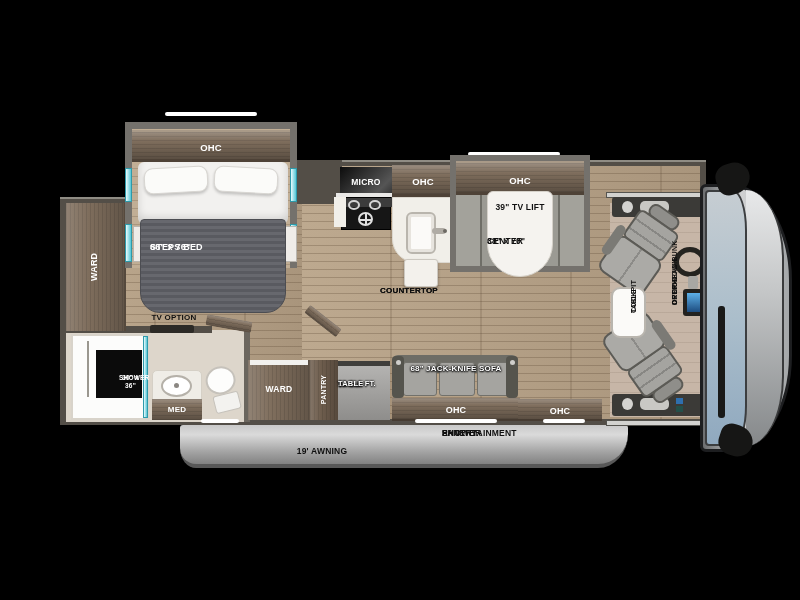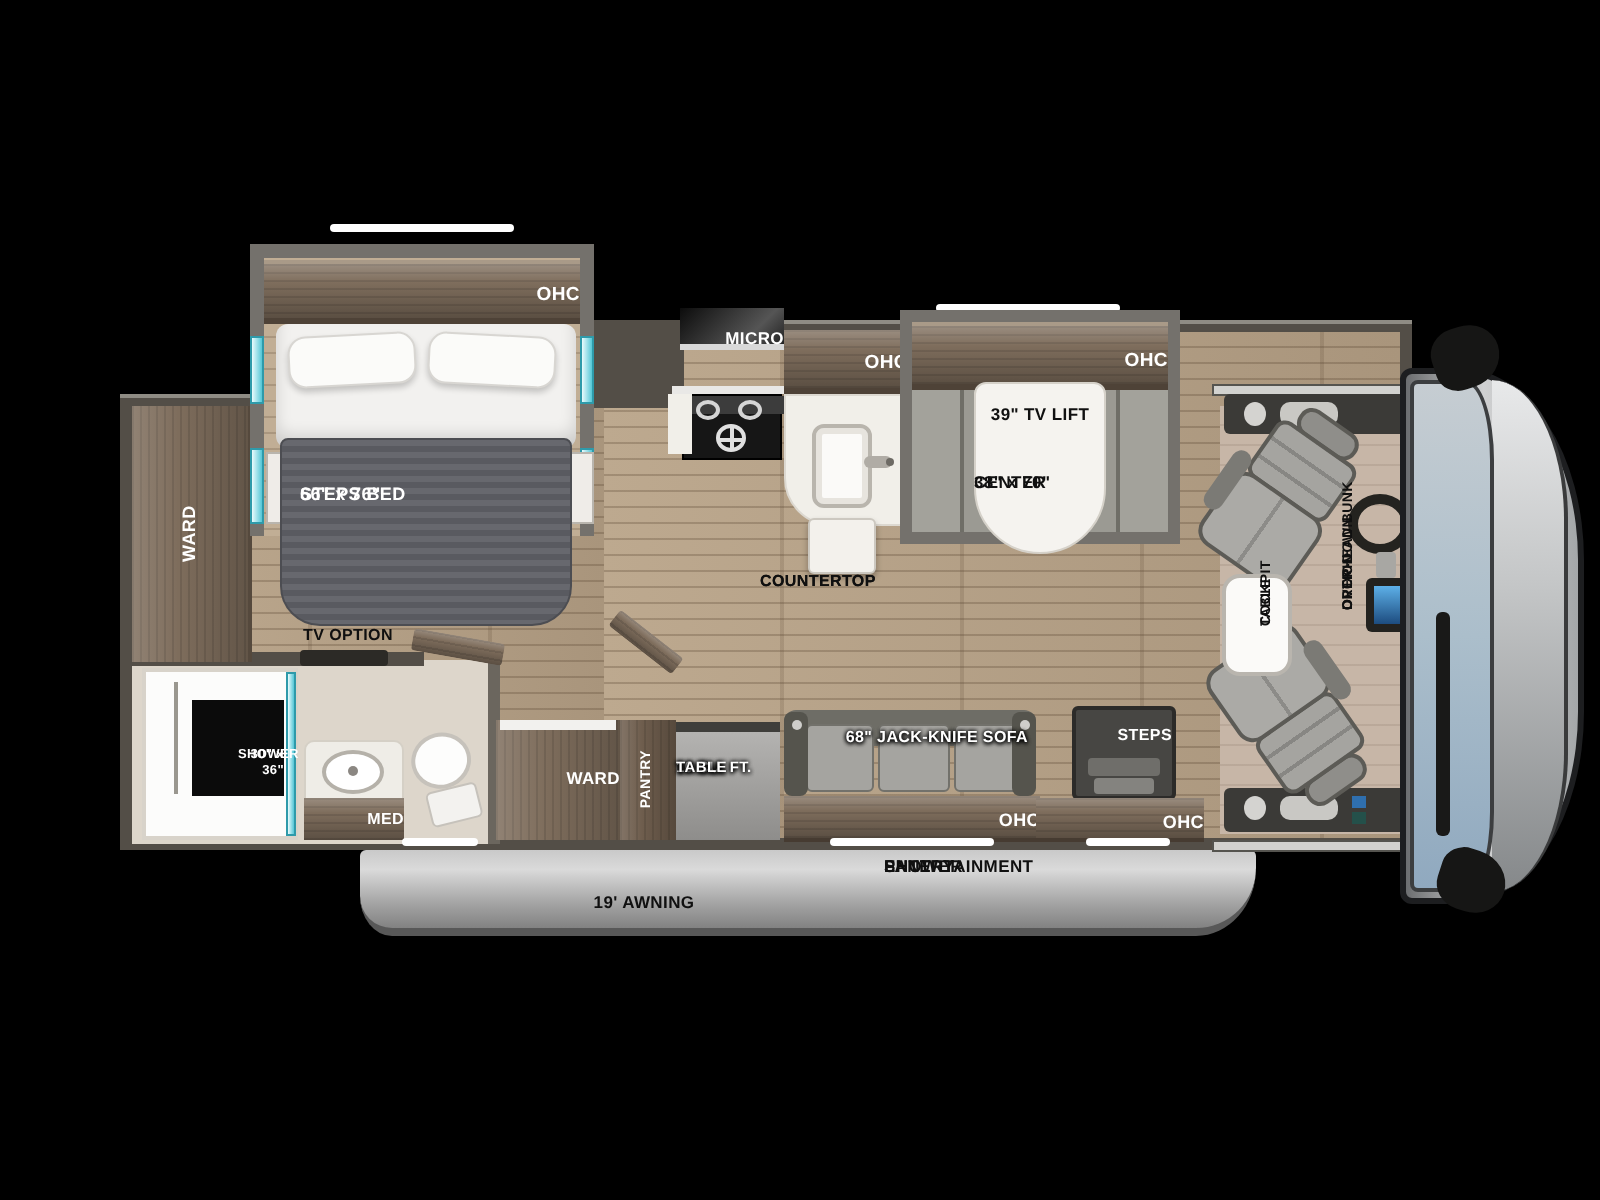--- a/index.html
+++ b/index.html
@@ -23,21 +23,21 @@
   .wood-v{background-color:#7e6d5c;
     background-image:
       linear-gradient(to right, rgba(255,255,255,.15), rgba(255,255,255,0) 40%, rgba(0,0,0,.22)),
       repeating-linear-gradient(to right, rgba(0,0,0,.10) 0 1px, rgba(0,0,0,0) 1px 4px);}
   .slidewall{background:#74716c;}
   .teal{background:linear-gradient(to right,#e9fbfd,#54c6d6);border:1px solid #2e9aaa;}
   .marker{background:#fff;border-radius:2px;}
 
   
   .lbl{font-weight:bold;text-align:center;line-height:1.18;letter-spacing:.2px;}
-  .w{color:#ffffff;text-align:right;}
+  .w{color:#ffffff;}
   .d{color:#101010;}
   .halo{text-shadow:0 0 2px #000,0 0 2px #000,0 1px 2px #000;}
   .sz6{font-size:6.5px;} .sz7{font-size:7px;} .sz75{font-size:7.5px;}
   .sz8{font-size:8px;} .sz85{font-size:8.5px;} .sz9{font-size:9px;} .sz95{font-size:9.5px;}
   .lbl span{position:static;display:block;}
   .vflex{display:flex;align-items:center;justify-content:center;}
   .rot{position:static;transform:rotate(-90deg);white-space:nowrap;text-align:center;
        display:flex;flex-direction:column;line-height:1.3;}
 
   
@@ -94,21 +94,21 @@
   #med-top{left:152px;top:370px;width:50px;height:31px;background:#efede7;border-radius:5px 5px 0 0;border:1px solid #d5d0c6;}
   #med-sink{left:161px;top:375px;width:31px;height:22px;background:#fff;border:2px solid #b5b1a9;border-radius:50%;}
   #med-dot{left:174px;top:383px;width:5px;height:5px;background:#8b8782;border-radius:50%;}
   #med-base{left:152px;top:399px;width:50px;height:21px;}
   #med-base .lbl{left:0;top:6px;width:50px;}
   #toilet{left:204px;top:364px;width:38px;height:52px;transform:rotate(-14deg);}
   #toilet .bowl{left:4px;top:2px;width:30px;height:28px;background:#fdfdfc;border:2px solid #c6c2bb;border-radius:50%;}
   #toilet .tank{left:7px;top:30px;width:26px;height:18px;background:#f3f2ef;border:1px solid #c6c2bb;border-radius:3px;}
 
   
-  #micro{left:340px;top:154px;width:52px;height:21px;
+  #micro{left:340px;top:167px;width:52px;height:40px;
     background:linear-gradient(135deg,#0c0c0c,#555 70%,#222);border-bottom:3px solid #d9d9d9;}
   #micro .lbl{left:0;top:10px;width:52px;}
   #range-ledge{left:336px;top:193px;width:58px;height:4px;background:#e9e8e6;}
   #range{left:341px;top:197px;width:50px;height:33px;background:#161616;border:1px solid #000;}
   #range .strip{left:0;top:0;width:50px;height:9px;background:#3c3c3c;}
   #range .b1{left:6px;top:2px;width:12px;height:10px;border:2px solid #d5d5d5;border-radius:50%;}
   #range .b2{left:27px;top:2px;width:12px;height:10px;border:2px solid #d5d5d5;border-radius:50%;}
   #range .b3{left:16px;top:14px;width:15px;height:14px;border:2px solid #e0e0e0;border-radius:50%;}
   #range .b3::before{content:"";position:absolute;left:4.5px;top:-1px;width:2px;height:12px;background:#e0e0e0;}
   #range .b3::after{content:"";position:absolute;left:-1px;top:4.5px;width:13px;height:2px;background:#e0e0e0;}
@@ -333,25 +333,20 @@
   <div id="sofa-back"></div>
   <div id="cush-a" class="cushion"></div>
   <div id="cush-b" class="cushion"></div>
   <div id="cush-c" class="cushion"></div>
   <div id="arm-l" class="arm"></div>
   <div id="arm-r" class="arm"></div>
   <div id="sofa-label" class="lbl w sz8 halo">68" JACK-KNIFE SOFA</div>
   <div id="sofa-ohc" class="wood-h">
     <div class="lbl w sz9">OHC</div>
   </div>
-  <div id="steps">
-    <div class="lbl w sz8">STEPS</div>
-    <div class="t1"></div>
-    <div class="t2"></div>
-  </div>
   <div id="entry-ohc" class="wood-h">
     <div class="lbl w sz9">OHC</div>
   </div>
   <div id="mk1" class="marker"></div>
   <div id="mk2" class="marker"></div>
   <div id="mk3" class="marker"></div>
   <div id="mk4" class="marker"></div>
 
   <div id="belt-top"></div>
   <div id="belt-bottom"></div>

